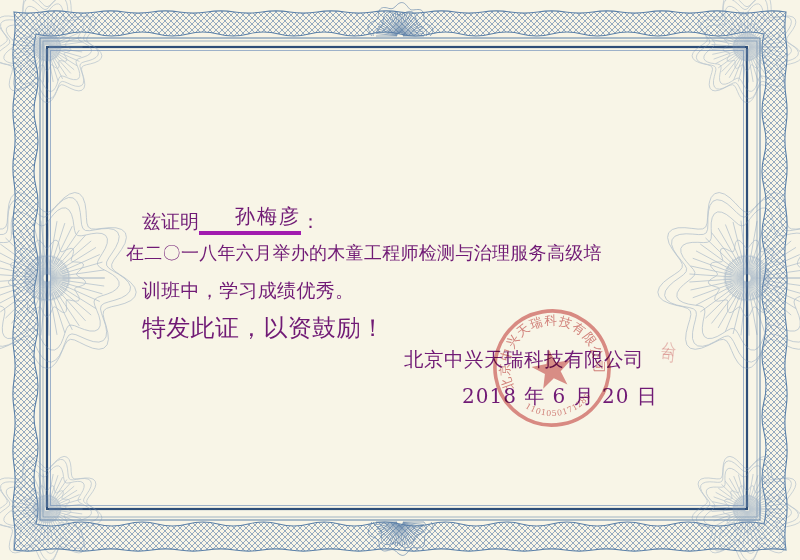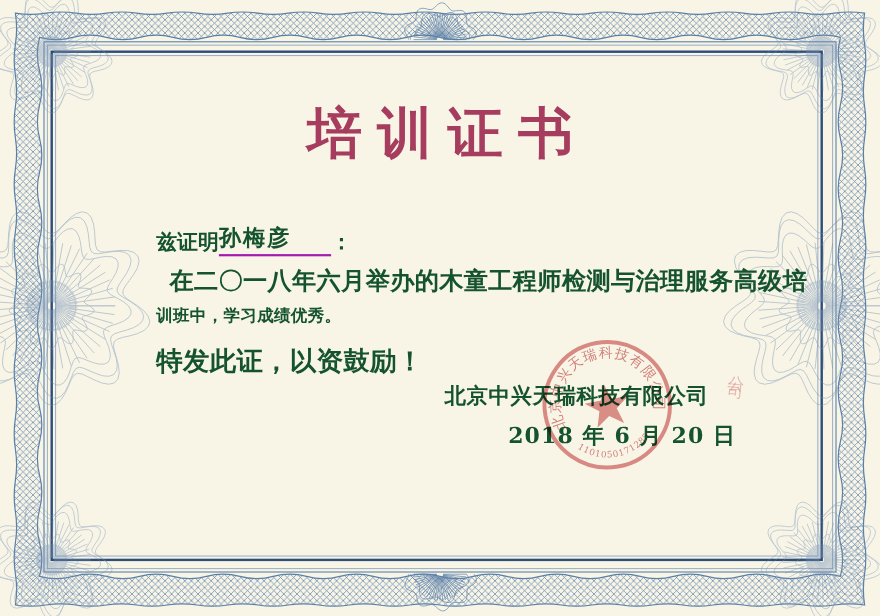--- a/index.html
+++ b/index.html
@@ -1,27 +1,27 @@
 <!DOCTYPE html>
 <html><head>
 <meta charset="utf-8">
 <style>
   html,body{margin:0;padding:0;background:#e9e4d2;}
   #page{position:relative;width:800px;height:560px;background:#f8f5e7;overflow:hidden;
         font-family:"DejaVu Serif", serif;}
   #border-svg{position:absolute;left:0;top:0;width:800px;height:560px;pointer-events:none;}
-  .txt{position:absolute;color:#14532d;font-family:"DejaVu Serif", serif;white-space:nowrap;font-weight:bold;}
+  .txt{position:absolute;color:#701a75;font-family:"DejaVu Serif", serif;white-space:nowrap;}
   #title{left:0;right:0;top:88px;text-align:center;font-size:50px;letter-spacing:14px;
          padding-left:14px;color:#a63c5e;font-weight:bold;}
   #line1{left:142px;top:203px;font-size:19px;display:flex;align-items:flex-end;}
   #line1 .intro{font-size:19px;}
-  #name-box{display:inline-block;width:102px;text-align:left;border-bottom:2px solid #a21caf;
+  #name-box{display:inline-block;width:102px;text-align:right;border-bottom:4px solid #a21caf;
             font-size:20px;letter-spacing:2px;padding-bottom:1px;margin:0 0 0 0;}
-  #body-line-1{left:154px;top:241px;font-size:22px;letter-spacing:0.3px;}
-  #body-line-2{left:142px;top:278px;font-size:15px;letter-spacing:0.3px;}
+  #body-line-1{left:126px;top:241px;font-size:18px;letter-spacing:0.3px;}
+  #body-line-2{left:142px;top:278px;font-size:19px;letter-spacing:0.3px;}
   #body-line-3{left:142px;top:312px;font-size:24px;letter-spacing:0.3px;}
   #issuer{left:404px;top:346px;font-size:19.5px;letter-spacing:0.5px;}
   #date{left:462px;top:383px;font-size:20px;letter-spacing:1px;text-align:center;}
   #seal{position:absolute;left:487px;top:303px;width:130px;height:130px;
         transform:rotate(-10deg);opacity:.85;mix-blend-mode:multiply;}
   #seal text{font-family:"DejaVu Serif", serif;}
   #seal-ghost{position:absolute;left:641px;top:328px;width:34px;height:100px;
               writing-mode:vertical-rl;font-size:15px;letter-spacing:8px;
               color:rgba(205,105,105,.42);transform:rotate(6deg);
               font-family:"DejaVu Serif", serif;}
@@ -865,21 +865,20 @@
         <line x1="397.2593636270722" y1="523.2202099292274" x2="378.0749090165776" y2="531.7616794338192"></line>
         <line x1="397.14683045111457" y1="522.9270509831248" x2="377.1746436089163" y2="529.4164078649987"></line>
         <line x1="397.06555719779857" y1="522.6237350724533" x2="376.52445758238866" y2="526.9898805796262"></line>
         <line x1="397.01643431389516" y1="522.3135853898029" x2="376.13147451116146" y2="524.5086831184237"></line>
         <line x1="397" y1="522" x2="376" y2="522"></line>
         <path d="M424.0 522.0L424.6 522.9L425.2 523.8L425.7 524.7L426.1 525.7L426.3 526.6L426.3 527.6L426.2 528.5L425.9 529.4L425.4 530.3L424.8 531.0L424.0 531.7L423.2 532.3L422.2 532.8L421.3 533.3L420.3 533.7L419.3 534.1L418.4 534.4L417.6 534.8L416.8 535.1L416.2 535.6L415.6 536.1L415.1 536.6L414.8 537.3L414.4 538.0L414.1 538.9L413.9 539.8L413.6 540.7L413.3 541.7L413.0 542.8L412.6 543.8L412.1 544.7L411.5 545.6L410.8 546.3L410.1 546.9L409.2 547.4L408.3 547.6L407.4 547.8L406.4 547.7L405.4 547.5L404.4 547.1L403.5 546.7L402.5 546.1L401.6 545.6L400.8 544.9L400.0 544.4L399.2 543.8L398.5 543.4L397.8 543.0L397.1 542.8L396.3 542.7L395.6 542.7L394.8 542.8L394.0 543.0L393.1 543.3L392.1 543.6L391.1 543.9L390.1 544.2L389.1 544.4L388.0 544.6L387.0 544.6L386.0 544.5L385.0 544.2L384.1 543.8L383.4 543.3L382.7 542.6L382.2 541.8L381.8 540.8L381.5 539.8L381.3 538.8L381.3 537.7L381.3 536.6L381.3 535.6L381.3 534.6L381.4 533.7L381.3 532.8L381.3 532.0L381.1 531.2L380.8 530.5L380.4 529.9L379.9 529.3L379.3 528.7L378.6 528.1L377.9 527.5L377.1 526.9L376.2 526.2L375.5 525.4L374.7 524.7L374.1 523.8L373.6 522.9L373.3 522.0"></path>
         <path d="M431.0 522.0L431.8 523.1L432.5 524.3L432.9 525.5L433.1 526.7L433.0 527.8L432.5 528.9L431.8 529.9L430.9 530.9L429.8 531.7L428.7 532.4L427.6 533.1L426.6 533.8L425.8 534.6L425.2 535.4L424.8 536.3L424.6 537.3L424.5 538.5L424.5 539.8L424.5 541.2L424.5 542.5L424.3 543.8L423.9 545.0L423.2 546.1L422.4 546.9L421.4 547.4L420.1 547.8L418.8 547.9L417.5 547.9L416.1 547.8L414.8 547.7L413.6 547.6L412.6 547.7L411.6 548.0L410.7 548.6L409.9 549.3L409.2 550.2L408.4 551.2L407.6 552.3L406.7 553.4L405.7 554.2L404.6 554.9L403.5 555.3L402.3 555.4L401.2 555.1L400.0 554.6L398.9 553.9L397.8 553.0L396.8 552.1L395.9 551.2L395.0 550.5L394.1 550.0L393.1 549.7L392.1 549.6L391.0 549.7L389.8 550.0L388.6 550.3L387.2 550.7L385.9 550.9L384.6 551.0L383.4 550.8L382.3 550.4L381.3 549.7L380.5 548.8L380.0 547.6L379.6 546.4L379.3 545.0L379.0 543.7L378.8 542.4L378.5 541.3L378.1 540.4L377.5 539.6L376.8 538.9L375.8 538.3L374.7 537.8L373.4 537.3L372.2 536.8L371.0 536.1L369.9 535.4L369.1 534.5L368.5 533.5L368.2 532.3L368.3 531.1L368.5 529.8L369.0 528.6L369.6 527.4L370.2 526.2L370.8 525.1L371.2 524.0L371.5 523.0L371.5 522.0"></path>
       </g>
     </svg>
 
-  <div id="title" class="txt">培训证书</div>
 
   <div id="line1" class="txt">
     <span class="intro">兹证明</span>
       <span id="name-box">孙梅彦</span>
       <span>：</span>
   </div>
 
   <div id="body-line-1" class="txt">在二〇一八年六月举办的木童工程师检测与治理服务高级培</div>
   <div id="body-line-2" class="txt">训班中，学习成绩优秀。</div>
   <div id="body-line-3" class="txt">特发此证，以资鼓励！</div>

